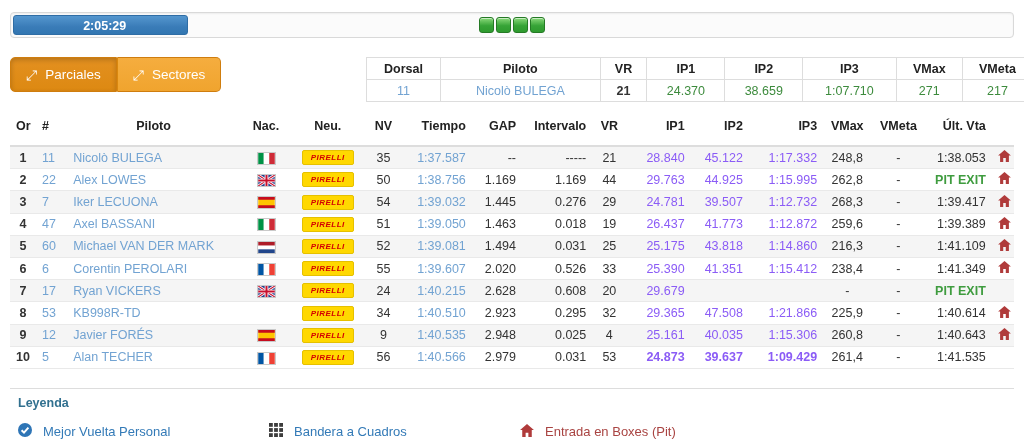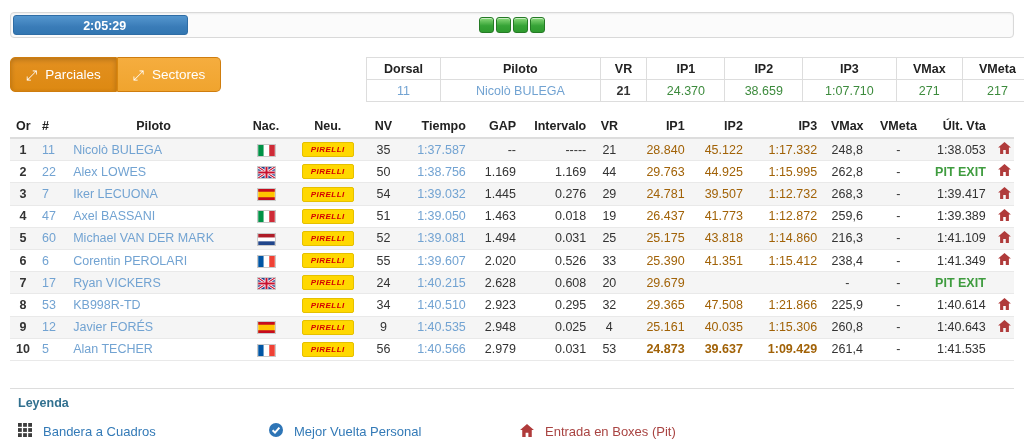--- a/index.html
+++ b/index.html
@@ -50,28 +50,28 @@
     border-collapse:collapse; table-layout:fixed; font-size:12.5px;
   }
   .mini th, .mini td { border:1px solid #ddd; height:22px; text-align:center; padding:1px 4px; overflow:hidden; white-space:nowrap; }
   .mini th { font-weight:bold; color:#222; background:#fff; }
 
   
   table.main {
     position:absolute; left:10px; top:113px; width:1004px;
     border-collapse:collapse; table-layout:fixed; font-size:12.5px;
   }
-  .main th { border-bottom:2px solid #ddd; padding:6px 6px 4px; font-weight:bold; color:#222; white-space:nowrap; }
+  .main th { border-bottom:2px solid #ddd; padding:6px 6px 12px; font-weight:bold; color:#222; white-space:nowrap; }
   .main td { padding:3px 6px; border-top:1px solid #e9e9e9; height:16px; white-space:nowrap; overflow:hidden; }
   .main tbody tr:last-child td { border-bottom:1px solid #e9e9e9; }
   .main tr.odd td { background:#f5f5f5; }
 
   .al-l { text-align:left; } .al-c { text-align:center; } .al-r { text-align:right; }
   .blue  { color:#72a3d2; }
-  .lblue { color:#a16207; }
+  .lblue { color:#8b5cf6; }
   .dark  { color:#333; }
   .bold  { font-weight:bold; }
   .green2 { color:#3d8b3d; }
   .pitexit { color:#3f9c3f; font-weight:bold; }
 
   .pirelli {
     display:inline-block; background:#ffd800; color:#d40000;
     border:1px solid #e5c000; border-radius:2px; font-weight:bold;
     font-size:8px; letter-spacing:.5px; padding:2px 8px 2px; line-height:9px;
     vertical-align:middle; font-style:italic;
@@ -443,46 +443,46 @@
       </tr>
     </tbody>
 </table>
 
 <div class="legend">
   <div class="legend-title">Leyenda</div>
   <div class="legend-items">
     <div class="legend-item">
       <span>
         <svg width="14" height="14" viewBox="0 0 14 14">
+            <circle cx="7" cy="7" r="7" fill="#2e75b6"></circle>
+            <path d="M3.6 7.2 L6 9.6 L10.4 4.6" stroke="#fff" stroke-width="2" fill="none"></path>
+          </svg>
+      </span>
+      <span class="lbl-blue">Mejor Vuelta Personal</span>
+    </div>
+    <div class="legend-item">
+      <span>
+        <svg width="14" height="14" viewBox="0 0 14 14">
             <g fill="#3c3c3c">
               <rect x="0" y="0" width="3.8" height="3.8"></rect>
               <rect x="5.1" y="0" width="3.8" height="3.8"></rect>
               <rect x="10.2" y="0" width="3.8" height="3.8"></rect>
               <rect x="0" y="5.1" width="3.8" height="3.8"></rect>
               <rect x="5.1" y="5.1" width="3.8" height="3.8"></rect>
               <rect x="10.2" y="5.1" width="3.8" height="3.8"></rect>
               <rect x="0" y="10.2" width="3.8" height="3.8"></rect>
               <rect x="5.1" y="10.2" width="3.8" height="3.8"></rect>
               <rect x="10.2" y="10.2" width="3.8" height="3.8"></rect>
             </g>
           </svg>
       </span>
       <span class="lbl-blue">Bandera a Cuadros</span>
     </div>
     <div class="legend-item">
       <span>
-        <svg width="14" height="14" viewBox="0 0 14 14">
-            <circle cx="7" cy="7" r="7" fill="#2e75b6"></circle>
-            <path d="M3.6 7.2 L6 9.6 L10.4 4.6" stroke="#fff" stroke-width="2" fill="none"></path>
-          </svg>
-      </span>
-      <span class="lbl-blue">Mejor Vuelta Personal</span>
-    </div>
-    <div class="legend-item">
-      <span>
         <svg width="14" height="13" viewBox="0 0 16 15">
             <path d="M8 0 L16 7 H13.5 V15 H9.6 V10 H6.4 V15 H2.5 V7 H0 Z" fill="#b03b3b"></path>
           </svg>
       </span>
       <span class="lbl-red">Entrada en Boxes (Pit)</span>
     </div>
   </div>
 </div>
 
 </body></html>

